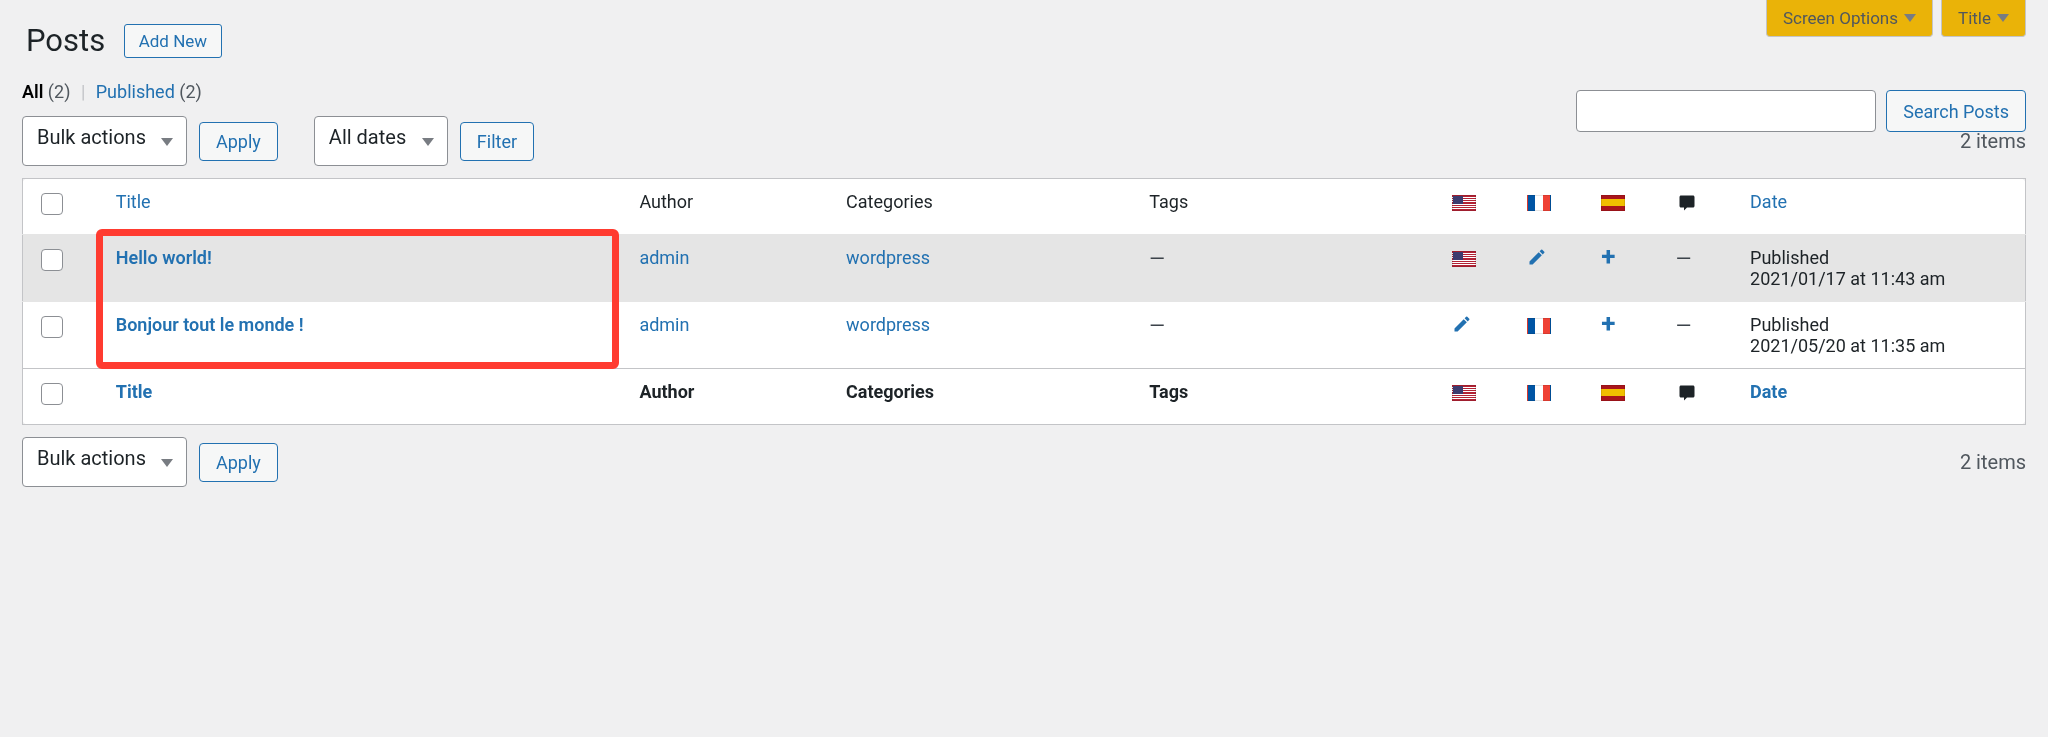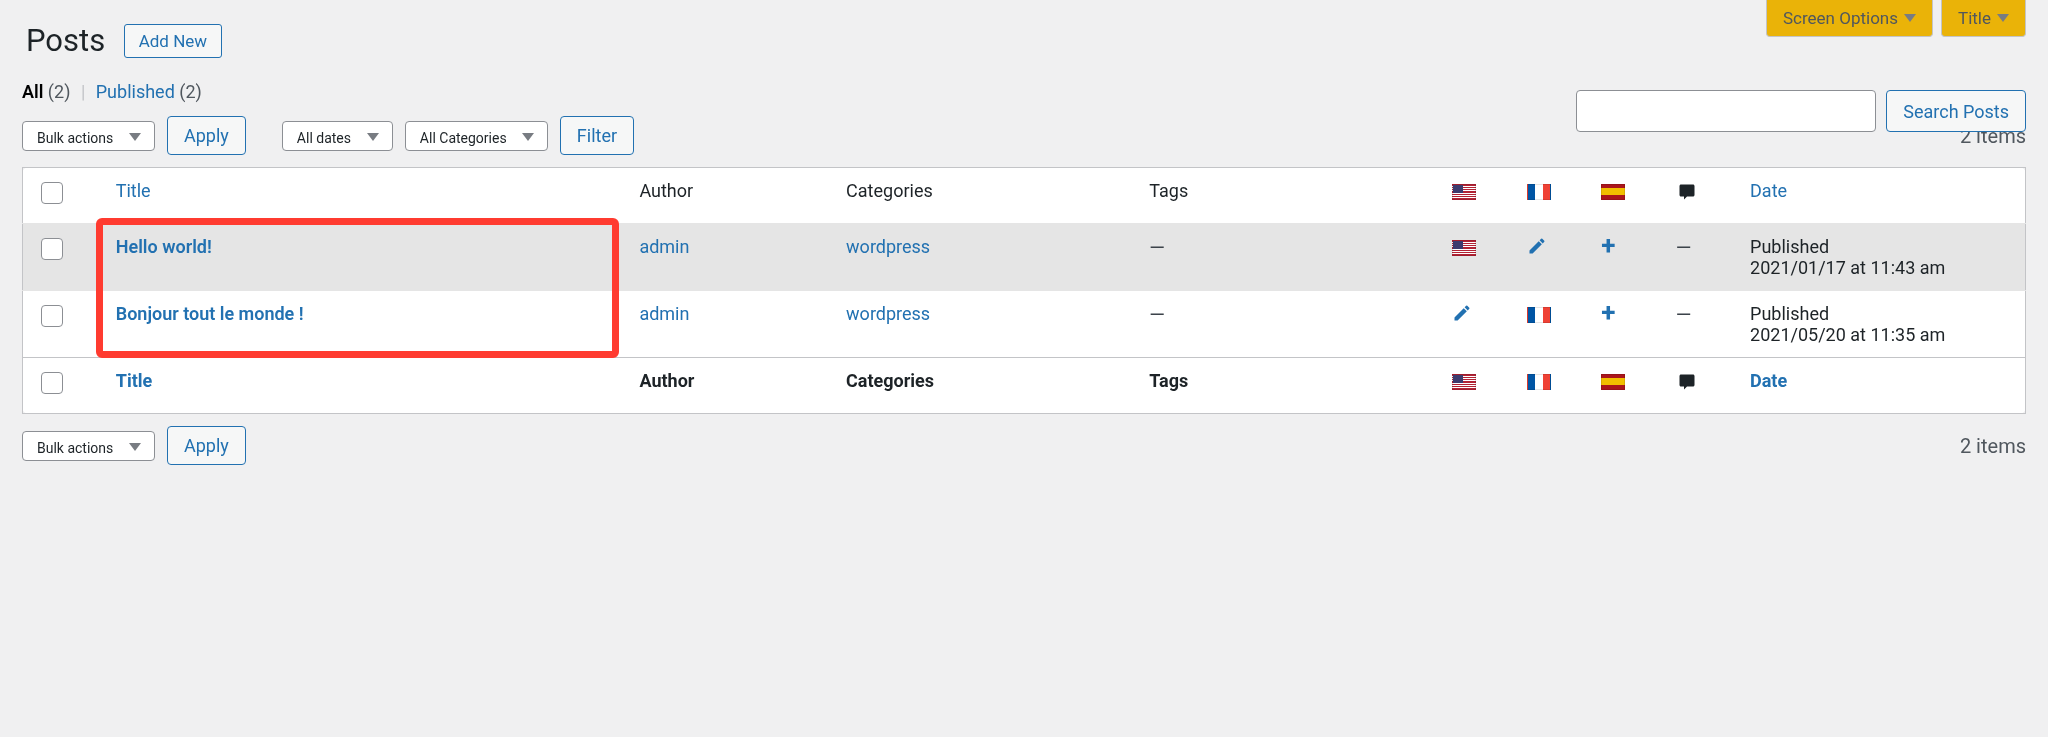--- a/index.html
+++ b/index.html
@@ -19,21 +19,21 @@
   h1.page-title{font-size:31px;font-weight:400;margin:4px;padding:18px 0 12px 0;display:inline-block}
   .add-new{display:inline-block;margin-left:10px;border:1px solid var(--wp-blue);color:var(--wp-blue);background:#f6f7f7;padding:6px 14px;border-radius:3px;font-size:17px;cursor:pointer;position:relative;top:-4px}
   .subsub{margin:6px 4px 14px 0;font-size:18px}
   .subsub .all{color:#000;font-weight:600}
   .subsub .count{color:#50575e;font-weight:400}
   .subsub .sep{color:#c3c4c7;margin:0 6px}
   .subsub a{color:var(--wp-blue);text-decoration:none}
   .tablenav{display:flex;align-items:center;gap:12px;margin:12px 0}
   .tablenav.top{justify-content:flex-start}
   .tablenav .spacer{flex:1}
-  .sel{appearance:none;-webkit-appearance:none;background:#fff;border:1px solid var(--border);border-radius:4px;padding:8px 40px 4px 14px;font-size:14px;color:var(--text);cursor:pointer;position:relative}
+  .sel{appearance:none;-webkit-appearance:none;background:#fff;border:1px solid var(--border);border-radius:4px;padding:8px 40px 16px 14px;font-size:20px;color:var(--text);cursor:pointer;position:relative}
   .sel-wrap{position:relative;display:inline-block}
   .sel-wrap::after{content:"";position:absolute;right:14px;top:50%;margin-top:-3px;width:0;height:0;border-left:6px solid transparent;border-right:6px solid transparent;border-top:8px solid #787c82;pointer-events:none}
   .btn{background:#f6f7f7;border:1px solid var(--wp-blue);color:var(--wp-blue);padding:8px 16px;border-radius:4px;font-size:18px;cursor:pointer}
   .search-row{position:absolute;right:22px;top:90px;display:flex;gap:10px}
   .search-input{border:1px solid var(--border);border-radius:4px;width:300px;height:42px;font-size:18px;padding:0 10px;background:#fff}
   .items-count{color:var(--muted);font-size:20px}
   table.wp-list{width:100%;border-collapse:collapse;background:#fff;border:1px solid var(--border-light);border-radius:7px}
   table.wp-list th,table.wp-list td{text-align:left;padding:12px 14px;font-size:18px;vertical-align:top;border-top:1px solid #e5e5e5}
   table.wp-list thead th{border-top:none;font-weight:400;color:var(--text)}
   table.wp-list thead th.sortable{color:var(--wp-blue)}
@@ -105,21 +105,20 @@
   <input class="search-input" type="text" value="" style="">
   <button class="btn">Search Posts</button>
 </div>
 
 
 <div class="tablenav top">
   <span class="sel-wrap"><select class="sel"><option>Bulk actions</option></select></span>
   <button class="btn">Apply</button>
   <span style="width:12px"></span>
   <span class="sel-wrap"><select class="sel"><option>All dates</option></select></span>
-  <span class="sel-wrap"><select class="sel"><option>All Categories</option></select></span>
   <button class="btn">Filter</button>
   <div class="spacer"></div>
   <span class="items-count">2 items</span>
 </div>
 
 
 <div class="hl-container">
 <table class="wp-list">
   <thead>
     <tr>

